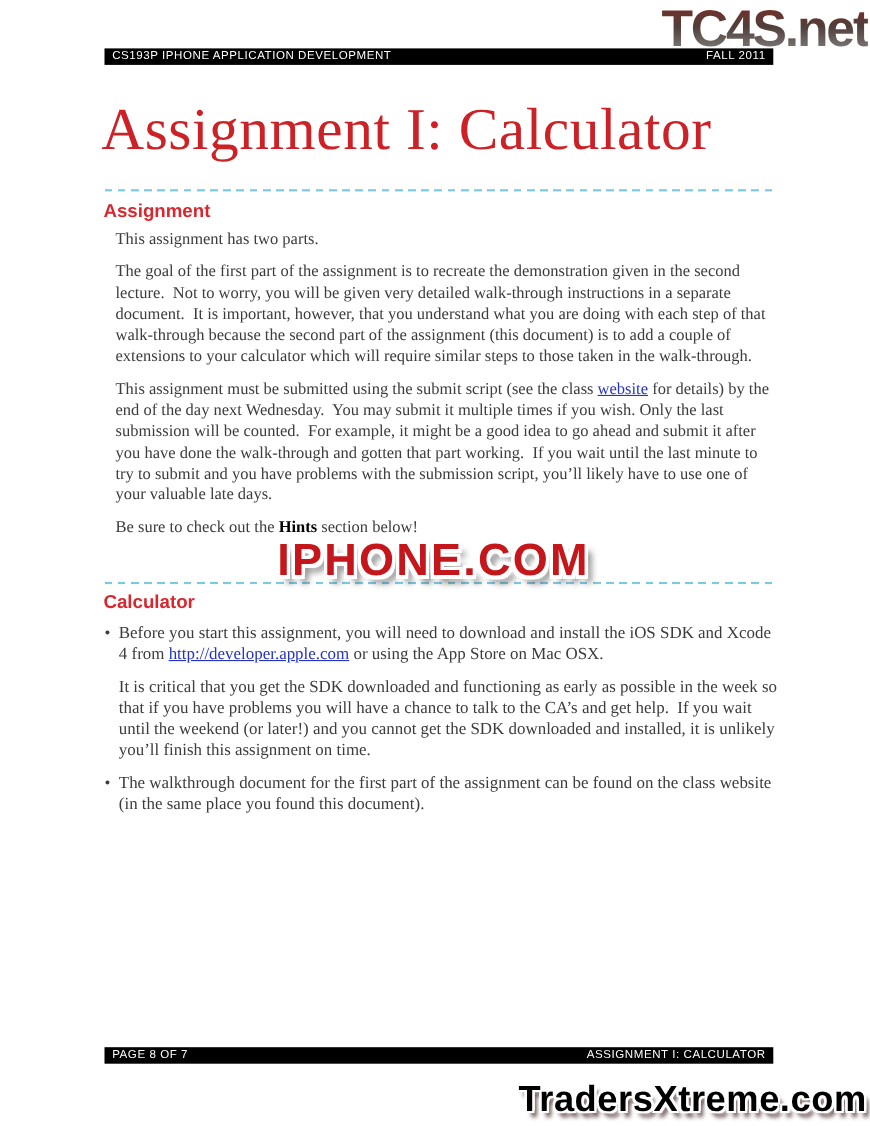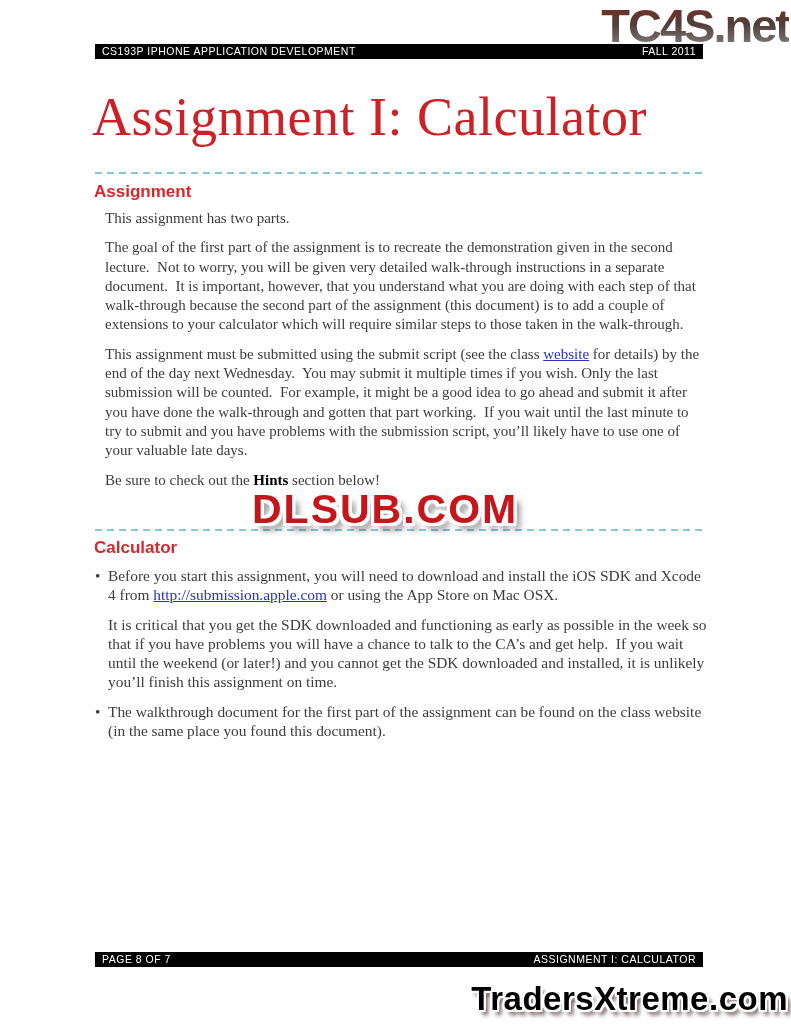--- a/index.html
+++ b/index.html
@@ -169,30 +169,30 @@
 
   <h2 class="sec-heading obj-heading">Assignment</h2>
 
   <div class="body-text">
     <p>This assignment has two parts.</p>
     <p>The goal of the first part of the assignment is to recreate the demonstration given in the second lecture.  Not to worry, you will be given very detailed walk-through instructions in a separate document.  It is important, however, that you understand what you are doing with each step of that walk-through because the second part of the assignment (this document) is to add a couple of extensions to your calculator which will require similar steps to those taken in the walk-through.</p>
     <p><span>This assignment must be submitted using the submit script (see the class </span><a href="#" class="link">website</a><span> for details) by the end of the day next Wednesday.  You may submit it multiple times if you wish. Only the last submission will be counted.  For example, it might be a good idea to go ahead and submit it after you have done the walk-through and gotten that part working.  If you wait until the last minute to try to submit and you have problems with the submission script, you’ll likely have to use one of your valuable late days.</span></p>
     <p><span>Be sure to check out the </span><span class="hints">Hints</span><span> section below!</span></p>
   </div>
 
-  <div class="wm dlsub">DLSUB.COM</div>
+  <div class="wm dlsub">IPHONE.COM</div>
 
   <div class="divider divider-2"></div>
 
   <h2 class="sec-heading mat-heading">Calculator</h2>
 
   <div class="materials">
     <div class="bullet">
       <span class="dot">•</span>
-      <div class="btext"><span>Before you start this assignment, you will need to download and install the iOS SDK and Xcode 4 from </span><a href="#" class="link">http://submission.apple.com</a><span> or using the App Store on Mac OSX.</span></div>
+      <div class="btext"><span>Before you start this assignment, you will need to download and install the iOS SDK and Xcode 4 from </span><a href="#" class="link">http://developer.apple.com</a><span> or using the App Store on Mac OSX.</span></div>
     </div>
     <p class="sub">It is critical that you get the SDK downloaded and functioning as early as possible in the week so that if you have problems you will have a chance to talk to the CA’s and get help.  If you wait until the weekend (or later!) and you cannot get the SDK downloaded and installed, it is unlikely you’ll finish this assignment on time.</p>
     <div class="bullet">
       <span class="dot">•</span>
       <div class="btext">The walkthrough document for the first part of the assignment can be found on the class website (in the same place you found this document).</div>
     </div>
   </div>
 
   <div class="bar footer-bar">
     <span>PAGE 8 OF 7</span>

